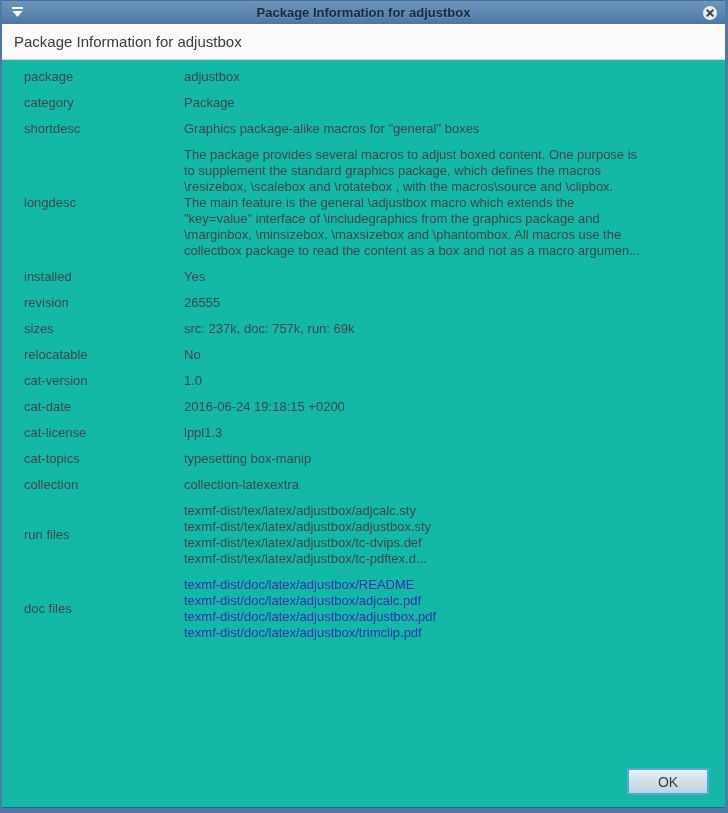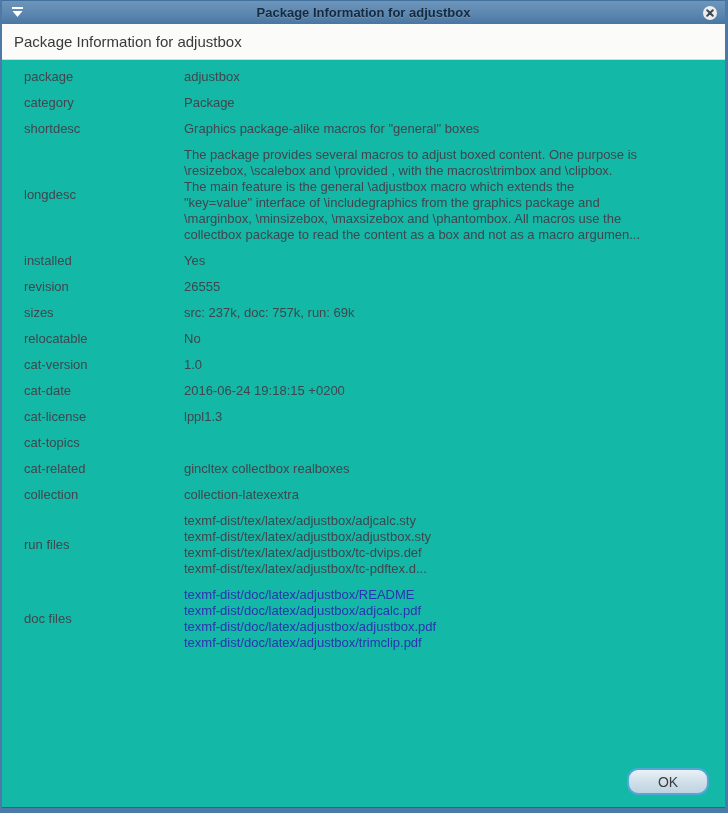--- a/index.html
+++ b/index.html
@@ -94,21 +94,21 @@
     text-align: right;
   }
   .ok-button {
     min-width: 82px;
     height: 27px;
     font-family: "Liberation Sans", "DejaVu Sans", sans-serif;
     font-size: 14px;
     color: #3c3c3c;
     background: linear-gradient(180deg, #eaf1f6 0%, #d3e1ea 45%, #bed3e0 100%);
     border: 2px solid #4fa8d5;
-    border-radius: 11px;
+    border-radius: 1px;
     cursor: pointer;
   }
 </style>
 </head>
 <body>
 
 <div class="window">
 
   <div class="titlebar">
     <span class="tb-btn">
@@ -142,21 +142,22 @@
 
     <div class="row">
       <div class="label">shortdesc</div>
       <div class="value">Graphics package-alike macros for "general" boxes</div>
     </div>
 
     <div class="row">
       <div class="label">longdesc</div>
       <div class="value">
         <div>The package provides several macros to adjust boxed content. One purpose is</div>
-        <div>\resizebox, \scalebox and \provided , with the macros\trimbox and \clipbox.</div>
+        <div>to supplement the standard graphics package, which defines the macros</div>
+        <div>\resizebox, \scalebox and \rotatebox , with the macros\source and \clipbox.</div>
         <div>The main feature is the general \adjustbox macro which extends the</div>
         <div>"key=value" interface of \includegraphics from the graphics package and</div>
         <div>\marginbox, \minsizebox, \maxsizebox and \phantombox. All macros use the</div>
         <div>collectbox package to read the content as a box and not as a macro argumen...</div>
       </div>
     </div>
 
     <div class="row">
       <div class="label">installed</div>
       <div class="value">Yes</div>
@@ -187,26 +188,23 @@
       <div class="value">2016-06-24 19:18:15 +0200</div>
     </div>
 
     <div class="row">
       <div class="label">cat-license</div>
       <div class="value">lppl1.3</div>
     </div>
 
     <div class="row">
       <div class="label">cat-topics</div>
-    </div>
-
-    <div class="row">
-      <div class="label">cat-related</div>
-      <div class="value">gincltex collectbox realboxes</div>
-    </div>
+      <div class="value">typesetting box-manip</div>
+    </div>
+
 
     <div class="row">
       <div class="label">collection</div>
       <div class="value">collection-latexextra</div>
     </div>
 
     <div class="row">
       <div class="label">run files</div>
       <div class="value">
         <div>texmf-dist/tex/latex/adjustbox/adjcalc.sty</div>

